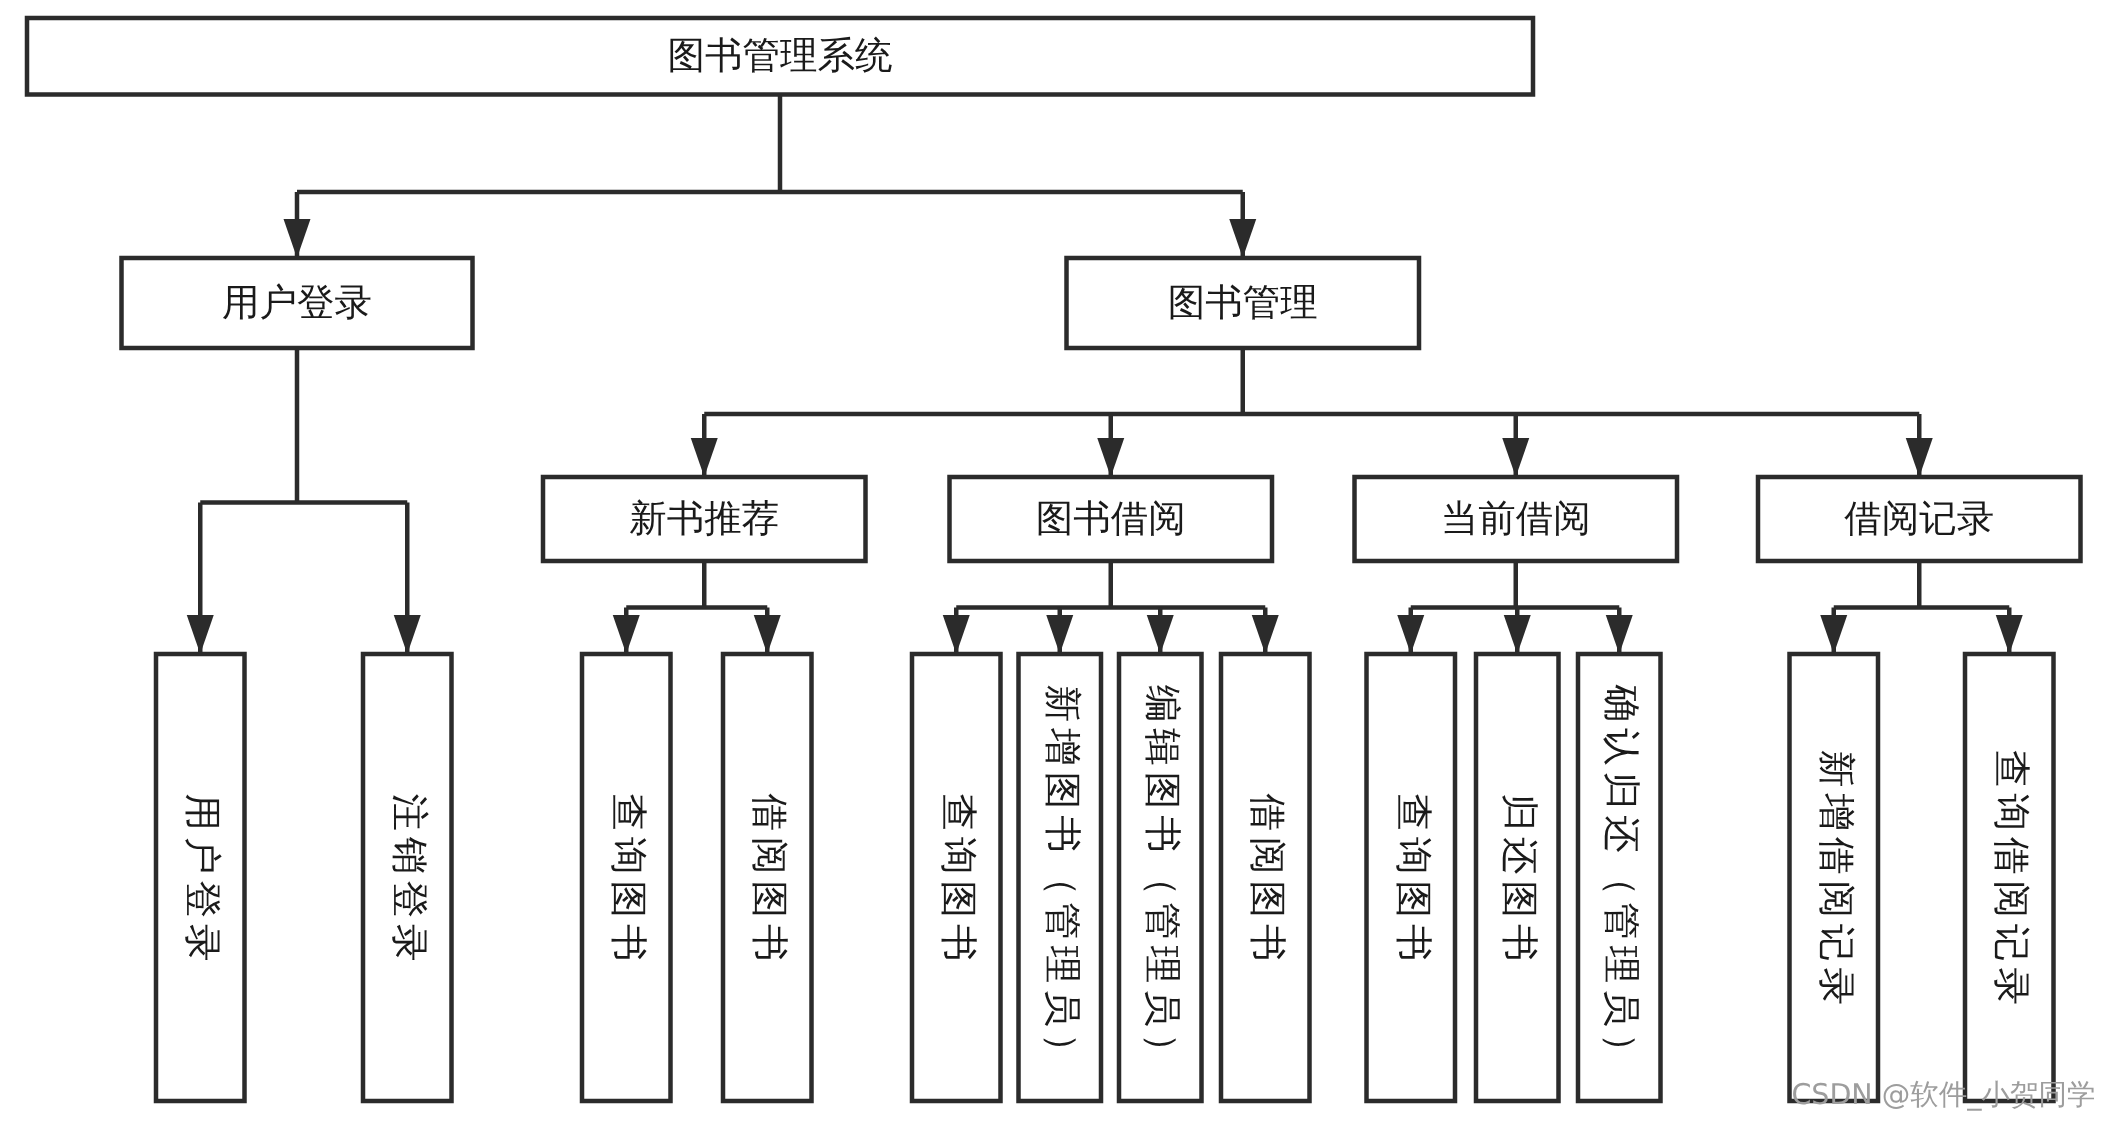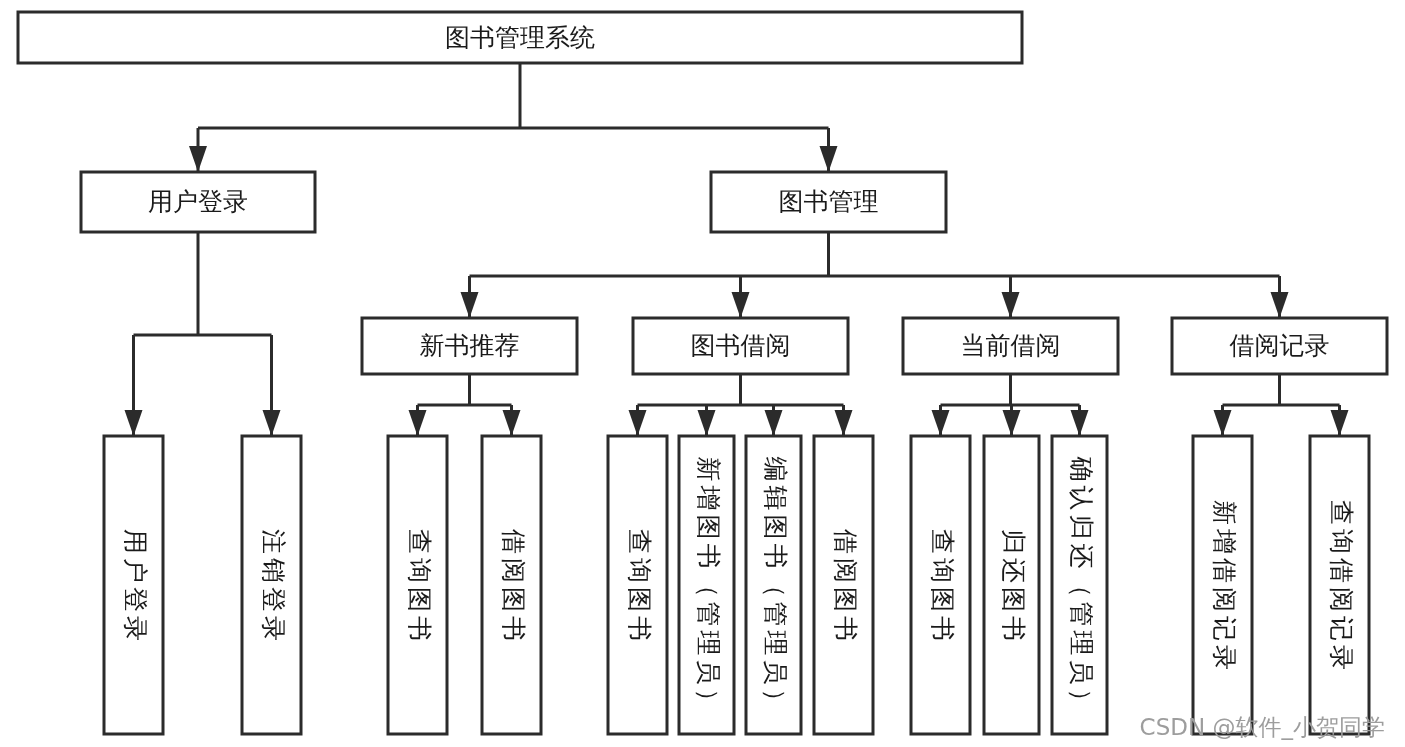--- a/index.html
+++ b/index.html
@@ -50,24 +50,24 @@
     dominant-baseline: middle;
   }
   .label-h {
     font-size: 25px;
   }
   .label-v {
     font-size: 25px;
   }
   .watermark {
     position: absolute;
-    right: 20px;
+    right: 8px;
     bottom: 4px;
     font-family: "DejaVu Sans", "Liberation Sans", sans-serif;
-    font-size: 23px;
+    font-size: 19px;
     color: #9d9d9d;
     white-space: nowrap;
     user-select: none;
     margin-top: 32px;
   }
 </style>
 </head>
 <body>
 
 <div id="diagram-root">

